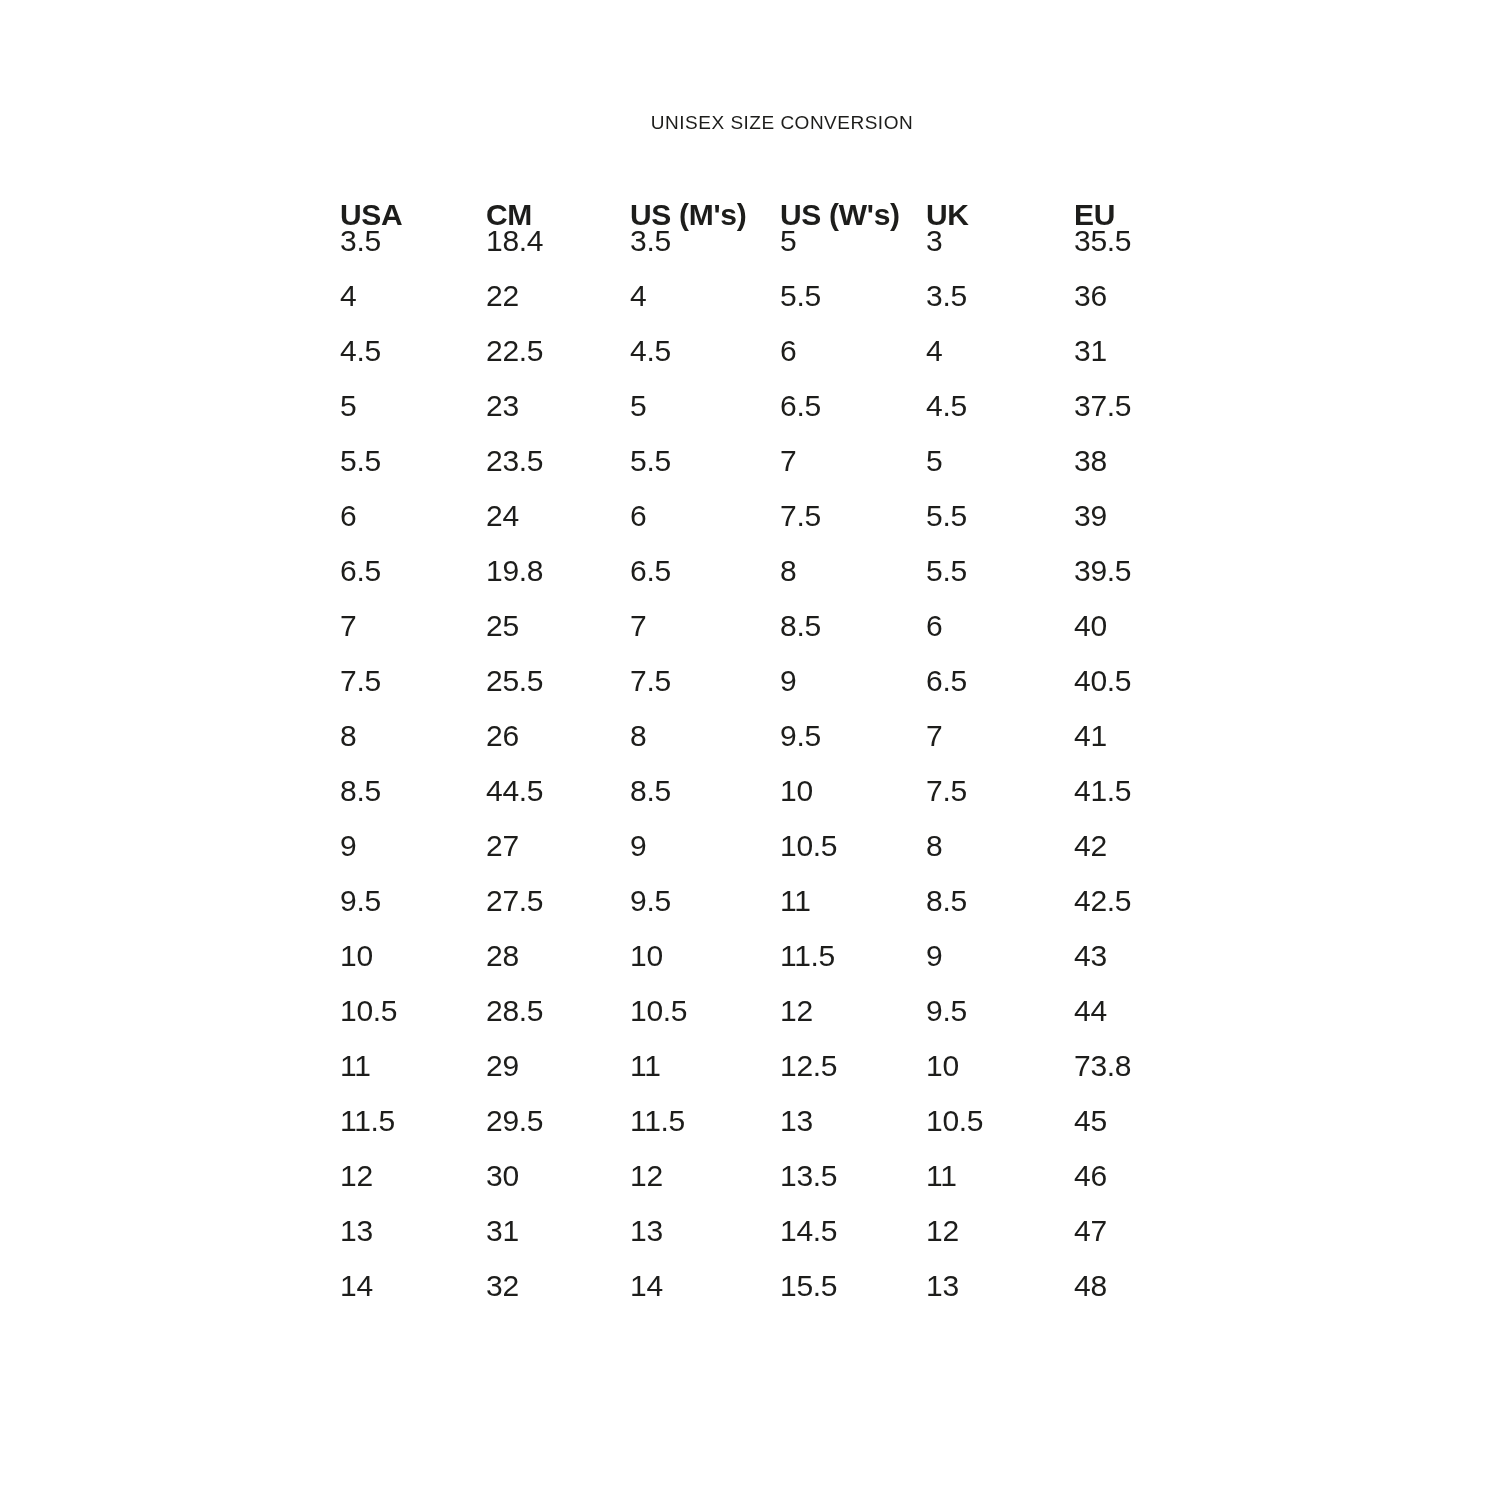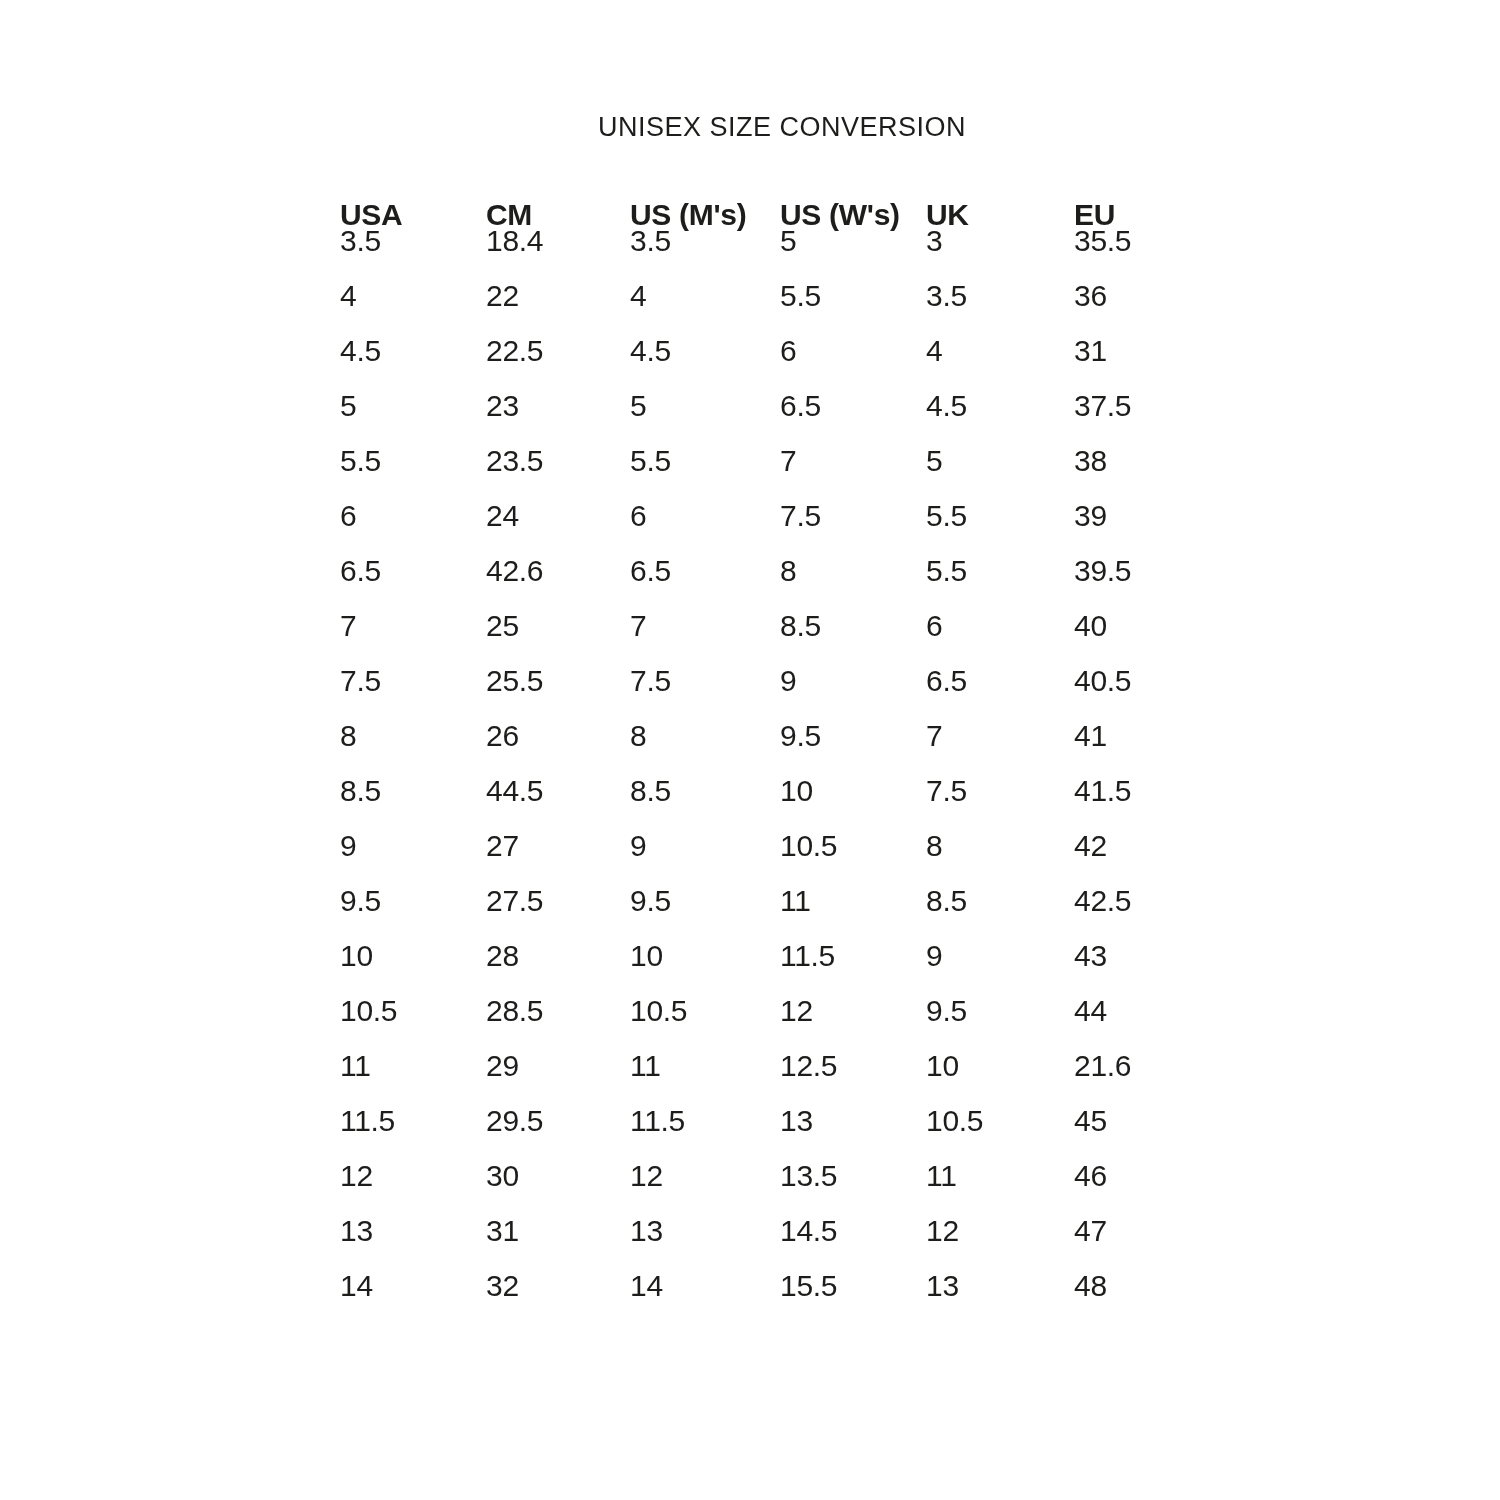--- a/index.html
+++ b/index.html
@@ -16,21 +16,21 @@
     width: 1500px;
     height: 1500px;
     background: #ffffff;
   }
   .chart-title {
     position: absolute;
     left: 340px;
     top: 112px;
     width: 884px;
     text-align: center;
-    font-size: 27px;
+    font-size: 19px;
     font-weight: 400;
     letter-spacing: 0.5px;
     color: #1d1d1b;
     white-space: nowrap;
   }
   .size-table {
     position: absolute;
     left: 340px;
     top: 158px;
     width: 960px;
@@ -111,21 +111,21 @@
         <div class="size-row">
           <div class="size-cell">6</div>
           <div class="size-cell">24</div>
           <div class="size-cell">6</div>
           <div class="size-cell">7.5</div>
           <div class="size-cell">5.5</div>
           <div class="size-cell">39</div>
         </div>
         <div class="size-row">
           <div class="size-cell">6.5</div>
-          <div class="size-cell">42.6</div>
+          <div class="size-cell">19.8</div>
           <div class="size-cell">6.5</div>
           <div class="size-cell">8</div>
           <div class="size-cell">5.5</div>
           <div class="size-cell">39.5</div>
         </div>
         <div class="size-row">
           <div class="size-cell">7</div>
           <div class="size-cell">25</div>
           <div class="size-cell">7</div>
           <div class="size-cell">8.5</div>
@@ -187,21 +187,21 @@
           <div class="size-cell">12</div>
           <div class="size-cell">9.5</div>
           <div class="size-cell">44</div>
         </div>
         <div class="size-row">
           <div class="size-cell">11</div>
           <div class="size-cell">29</div>
           <div class="size-cell">11</div>
           <div class="size-cell">12.5</div>
           <div class="size-cell">10</div>
-          <div class="size-cell">21.6</div>
+          <div class="size-cell">73.8</div>
         </div>
         <div class="size-row">
           <div class="size-cell">11.5</div>
           <div class="size-cell">29.5</div>
           <div class="size-cell">11.5</div>
           <div class="size-cell">13</div>
           <div class="size-cell">10.5</div>
           <div class="size-cell">45</div>
         </div>
         <div class="size-row">

